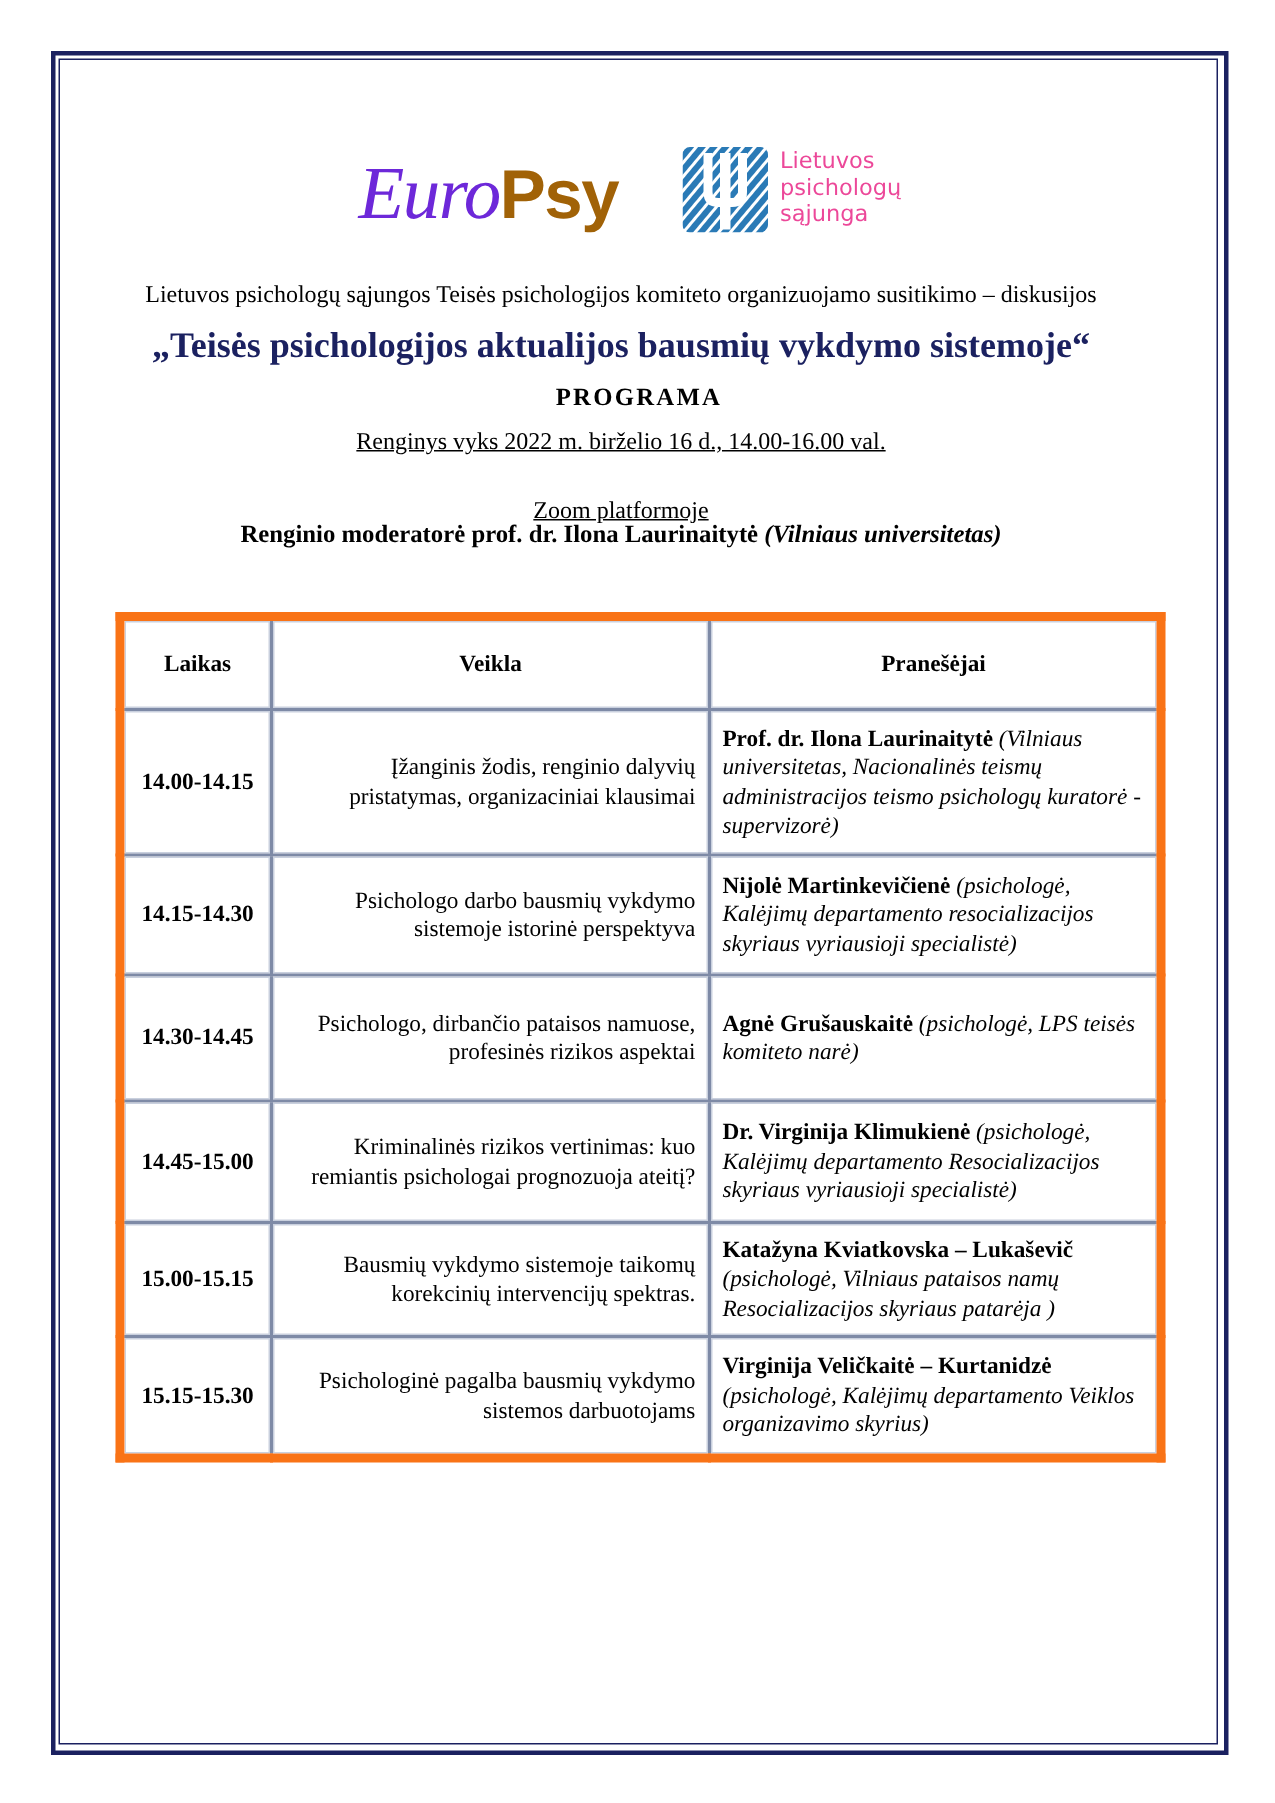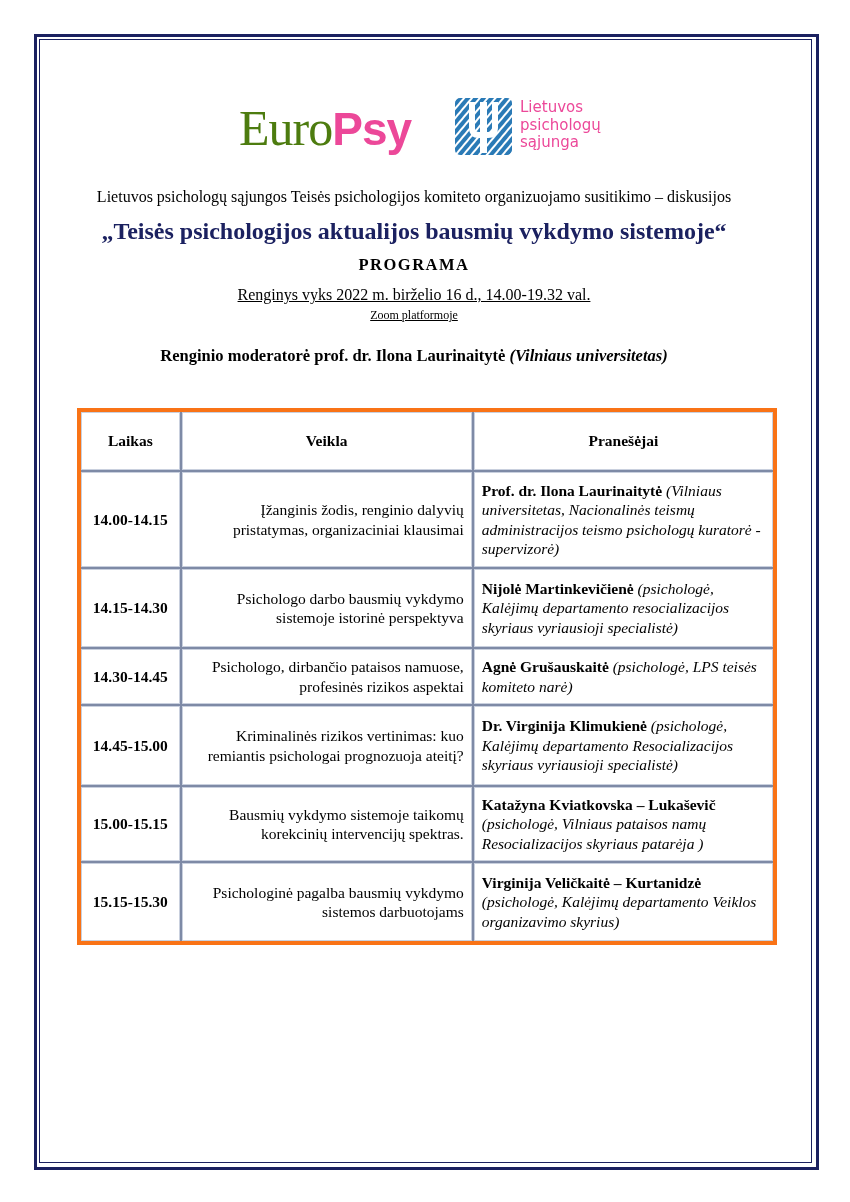--- a/index.html
+++ b/index.html
@@ -3,35 +3,35 @@
 <meta charset="utf-8">
 <style>
   html, body { margin: 0; padding: 0; background: #ffffff; }
   body { width: 850px; height: 1202px; position: relative; overflow: hidden; font-family: "Liberation Serif", serif; color: #000; }
 
   .frame-outer { position: absolute; left: 34px; top: 34px; width: 779px; height: 1130px; border: 3px solid #1b2160; box-sizing: content-box; }
   .frame-inner { position: absolute; left: 39px; top: 39px; width: 771px; height: 1122px; border: 1px solid #1b2160; box-sizing: content-box; }
 
   .logos { position: absolute; top: 96px; left: 0; width: 850px; height: 66px; }
   .europsy { position: absolute; left: 239px; top: 4px; font-family: "Liberation Serif", serif; font-size: 50px; line-height: 56px; letter-spacing: -1px; }
-  .europsy .euro { color: #4d7c0f; }
-  .europsy .psy { color: #ec4899; font-family: "Liberation Sans", sans-serif; font-weight: bold; font-size: 46px; letter-spacing: -1px; text-align: center; }
+  .europsy .euro { color: #6d28d9; font-style: italic; }
+  .europsy .psy { color: #a16207; font-family: "Liberation Sans", sans-serif; font-weight: bold; font-size: 46px; letter-spacing: -1px; text-align: center; }
   .lps-mark { position: absolute; left: 455px; top: 2px; width: 57px; height: 57px; }
   .lps-text { position: absolute; left: 520px; top: 3px; font-family: "DejaVu Sans", sans-serif; font-size: 15px; line-height: 17.5px; color: #ec4899; }
 
   .line { position: absolute; left: 0; width: 828px; text-align: center; }
   .subtitle { top: 188px; font-size: 16px; }
   .title { top: 218px; font-size: 24px; font-weight: bold; color: #1b2160; }
-  .programa { top: 255px; font-size: 16.5px; font-weight: bold; letter-spacing: 1.5px; }
+  .programa { top: 255px; font-size: 16.5px; font-weight: bold; letter-spacing: 1.5px; padding-left: 12px; }
   .date { top: 286px; font-size: 16px; text-decoration: underline; }
-  .platform { top: 308px; font-size: 12px; text-decoration: underline; }
+  .platform { top: 332px; font-size: 16px; text-decoration: underline; }
   .moderator { top: 346px; font-size: 16.5px; font-weight: bold; }
   .moderator .mod-aff { font-style: italic; }
 
-  table.prog { position: absolute; left: 77px; top: 408px; width: 700px; border-collapse: collapse; border: 4px solid #f97316; }
+  table.prog { position: absolute; left: 77px; top: 408px; width: 700px; border-collapse: collapse; border: 6px solid #f97316; }
   table.prog td, table.prog th { border: 2px solid #7e8aa6; box-shadow: inset 0 0 0 1px #c9d0de; padding: 0 8px; font-size: 15.5px; line-height: 19.5px; }
   table.prog th { height: 58px; font-weight: bold; text-align: center; }
   col.c-time { width: 102px; }
   col.c-act { width: 294px; }
   col.c-spk { width: 304px; }
   td.time { font-weight: bold; text-align: center; padding: 0 4px; }
   td.act { text-align: right; }
   td.spk { text-align: left; padding: 0 6px; }
   td.spk .name { font-weight: bold; }
   td.spk .aff { font-style: italic; }
@@ -59,21 +59,21 @@
   <div class="lps-text">
     <div>Lietuvos</div>
     <div>psichologų</div>
     <div>sąjunga</div>
   </div>
 </div>
 
 <div class="line subtitle">Lietuvos psichologų sąjungos Teisės psichologijos komiteto organizuojamo susitikimo – diskusijos</div>
 <div class="line title">„Teisės psichologijos aktualijos bausmių vykdymo sistemoje“</div>
 <div class="line programa">PROGRAMA</div>
-<div class="line date">Renginys vyks 2022 m. birželio 16 d., 14.00-19.32 val.</div>
+<div class="line date">Renginys vyks 2022 m. birželio 16 d., 14.00-16.00 val.</div>
 <div class="line platform">Zoom platformoje</div>
 <div class="line moderator"><span>Renginio moderatorė  prof. dr. Ilona Laurinaitytė</span> <span class="mod-aff">(Vilniaus universitetas)</span></div>
 
 <table class="prog">
   <colgroup>
       <col class="c-time">
       <col class="c-act">
       <col class="c-spk">
     </colgroup>
   <tbody>
@@ -85,21 +85,21 @@
   <tr style="height:97px">
     <td class="time">14.00-14.15</td>
     <td class="act">Įžanginis žodis, renginio dalyvių pristatymas, organizaciniai klausimai</td>
     <td class="spk"><span class="name">Prof. dr. Ilona Laurinaitytė</span> <span class="aff">(Vilniaus universitetas, Nacionalinės teismų administracijos teismo psichologų kuratorė - supervizorė)</span></td>
   </tr>
   <tr style="height:80px">
     <td class="time">14.15-14.30</td>
     <td class="act">Psichologo darbo bausmių vykdymo sistemoje istorinė perspektyva</td>
     <td class="spk"><span class="name">Nijolė Martinkevičienė</span> <span class="aff">(psichologė, Kalėjimų departamento resocializacijos skyriaus vyriausioji specialistė)</span></td>
   </tr>
-  <tr style="height:57px">
+  <tr style="height:84px">
     <td class="time">14.30-14.45</td>
     <td class="act">Psichologo, dirbančio pataisos namuose, profesinės rizikos aspektai</td>
     <td class="spk"><span class="name">Agnė Grušauskaitė</span> <span class="aff">(psichologė, LPS teisės komiteto narė)</span></td>
   </tr>
   <tr style="height:81px">
     <td class="time">14.45-15.00</td>
     <td class="act">Kriminalinės rizikos vertinimas: kuo remiantis psichologai prognozuoja ateitį?</td>
     <td class="spk"><span class="name">Dr. Virginija Klimukienė</span> <span class="aff">(psichologė, Kalėjimų departamento Resocializacijos skyriaus vyriausioji specialistė)</span></td>
   </tr>
   <tr style="height:76px">

